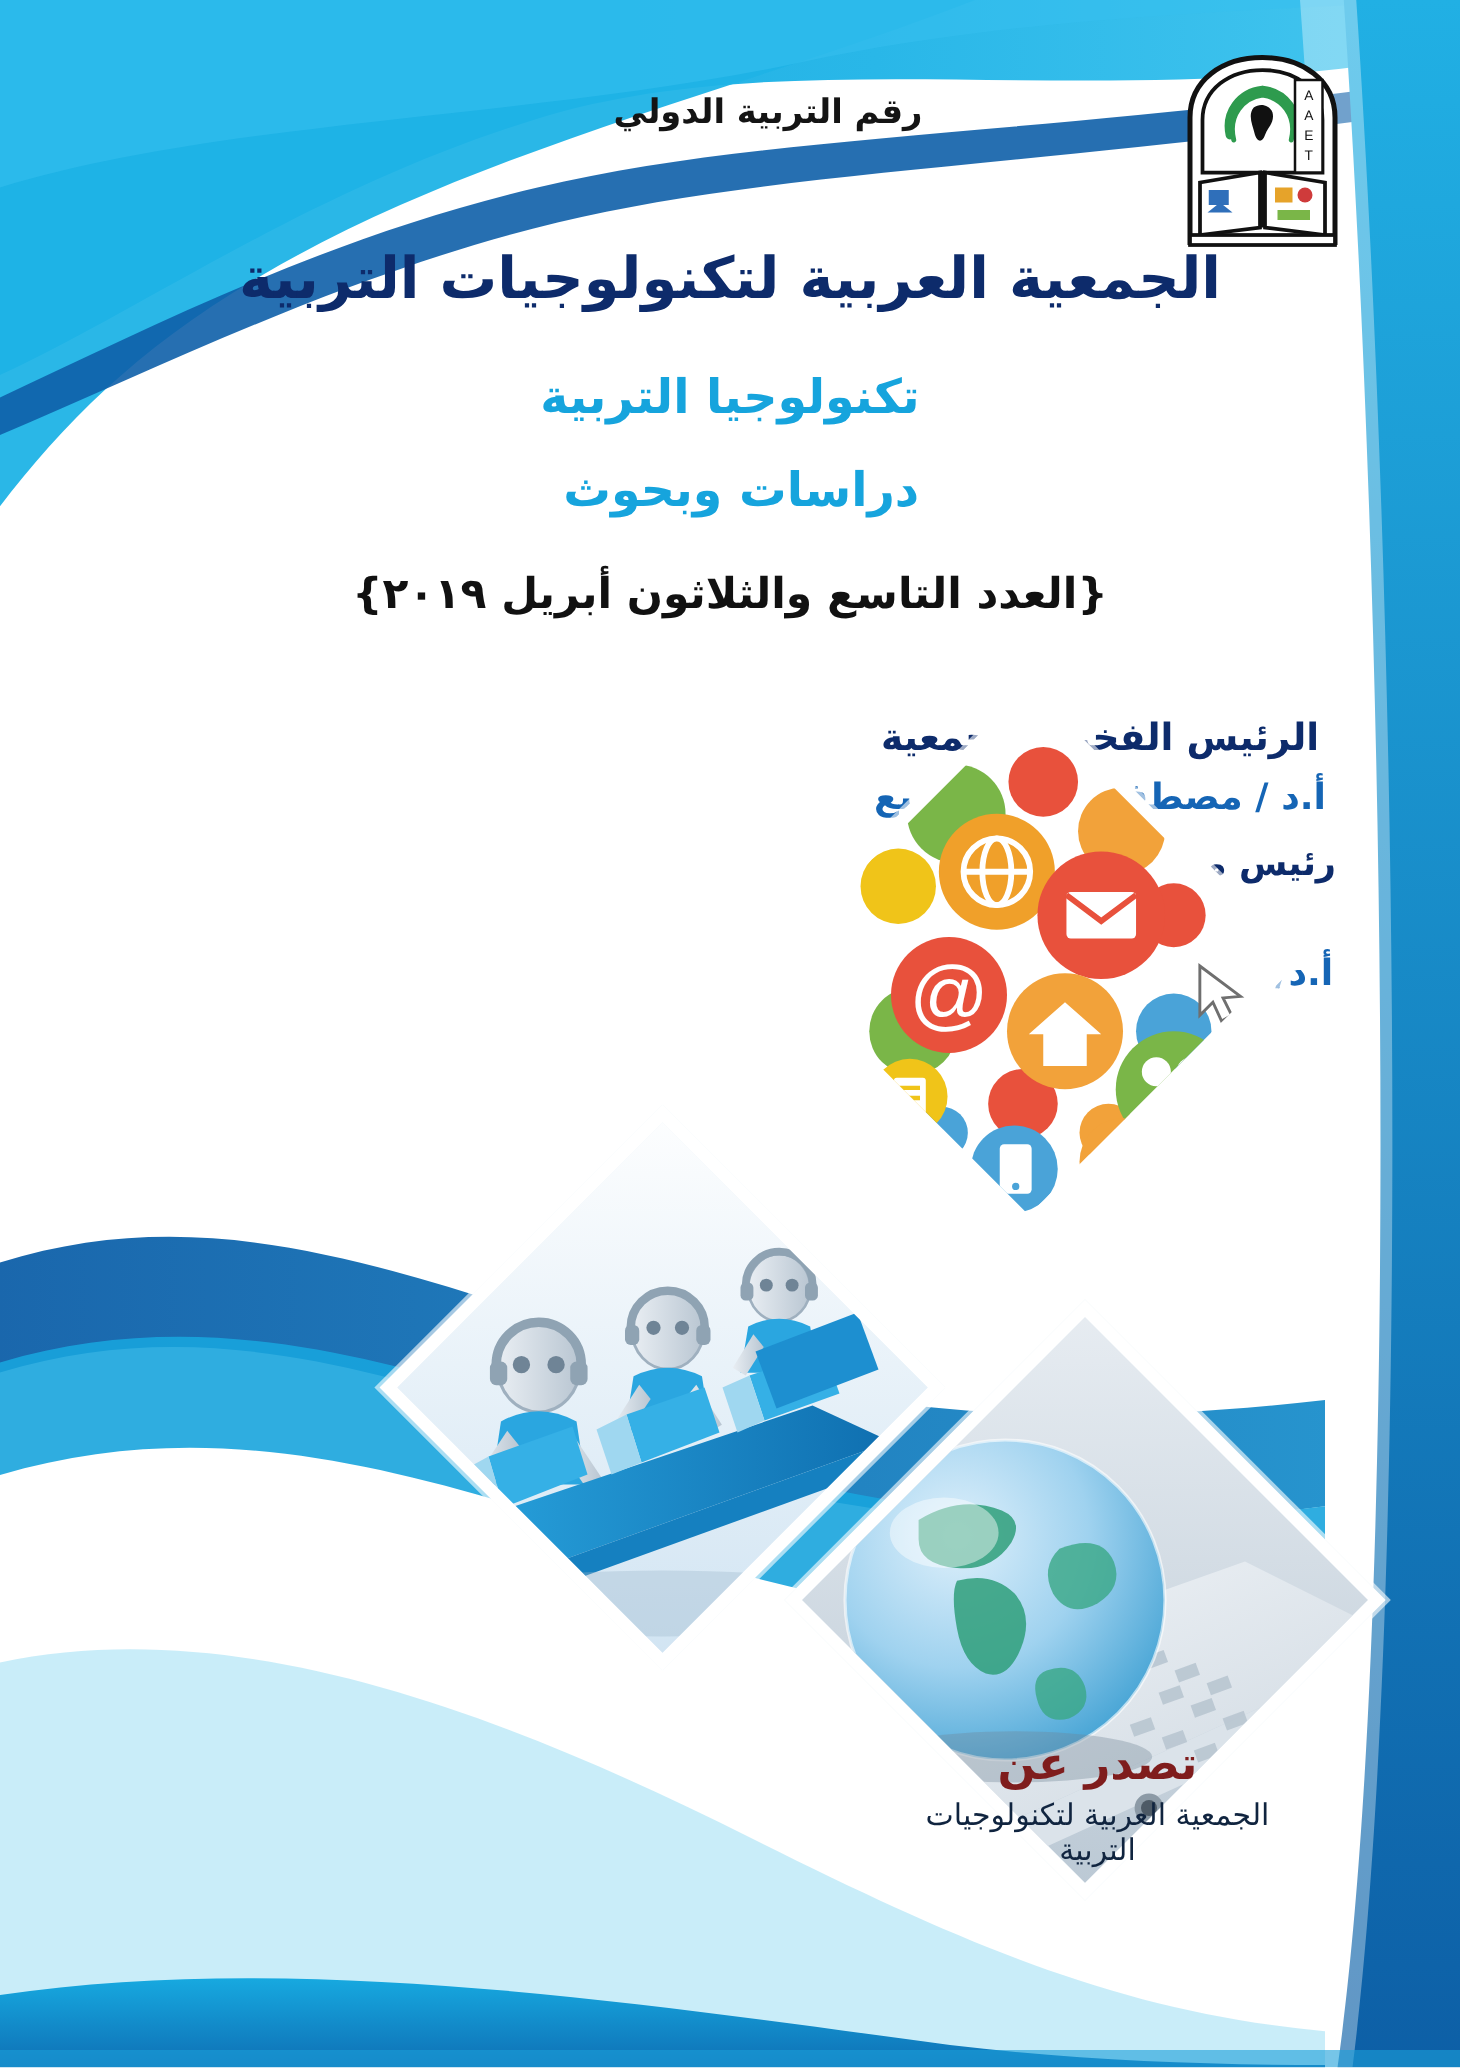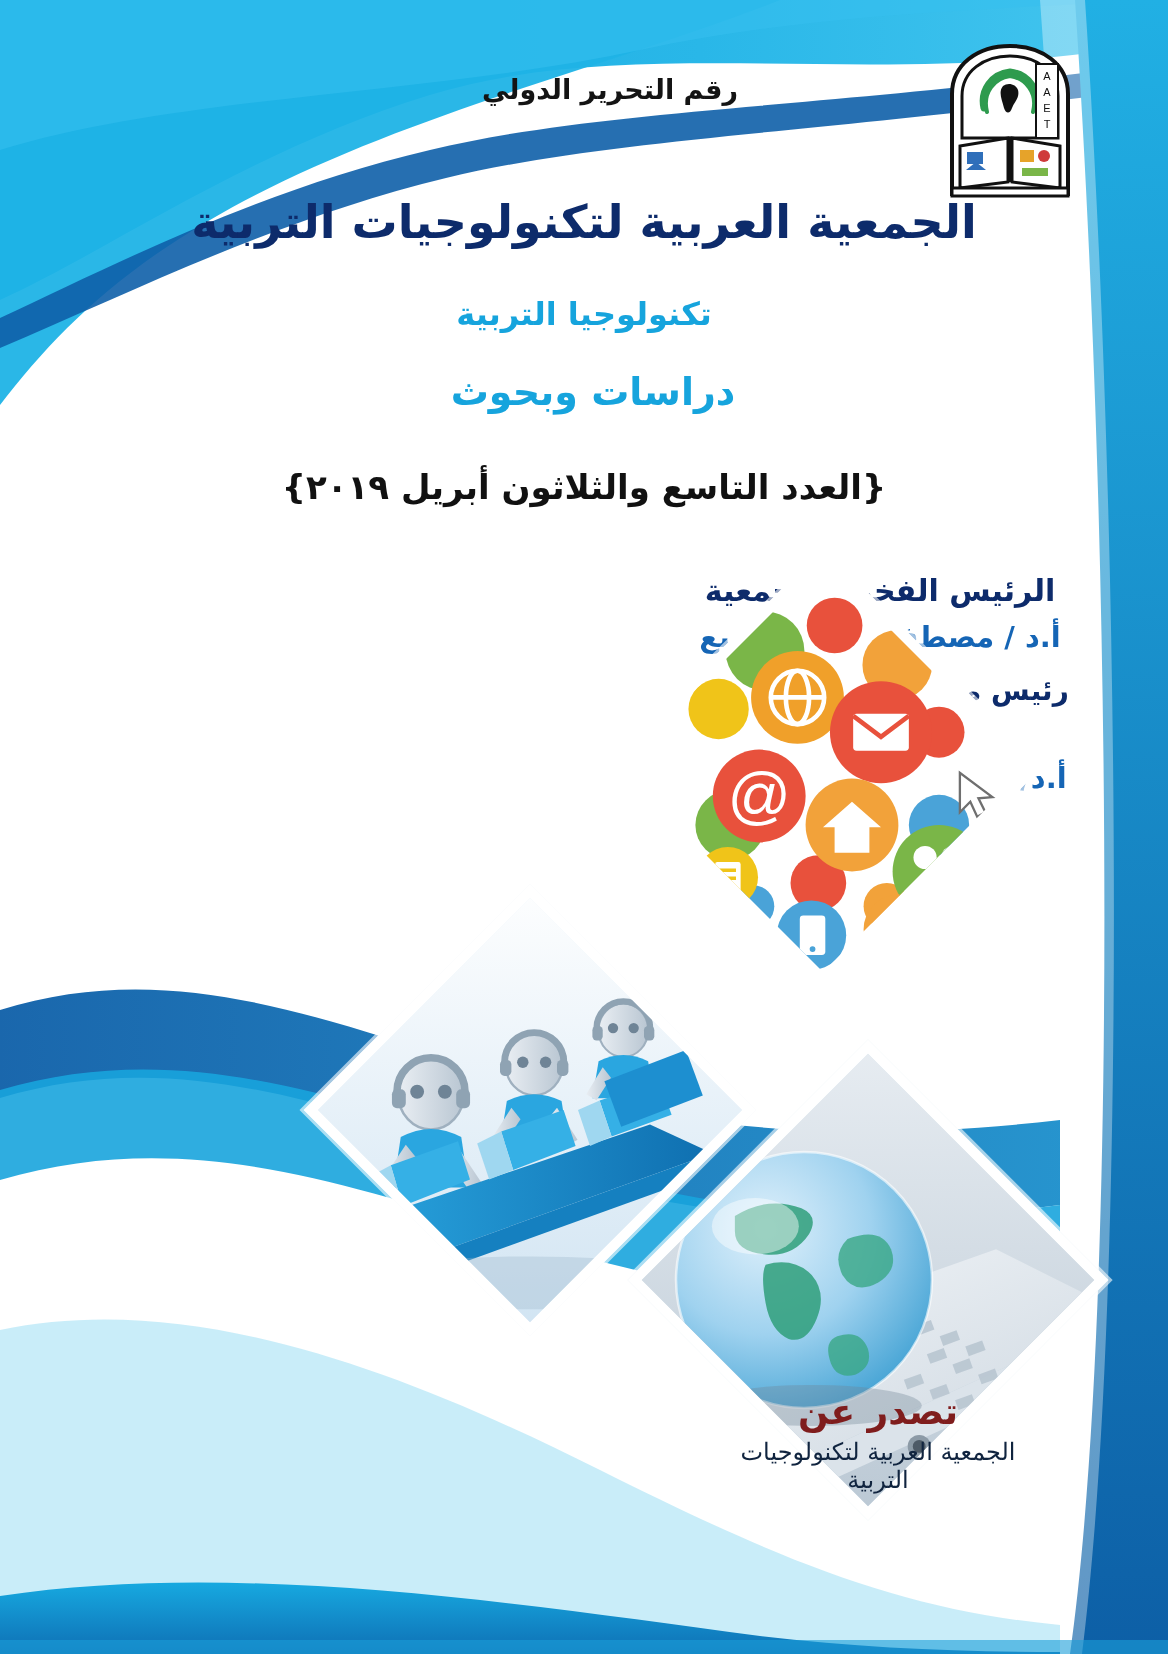--- a/index.html
+++ b/index.html
@@ -51,34 +51,34 @@
     position:absolute;top:195px;left:0;right:0;
     text-align:center;
     font-size:46px;font-weight:700;
     color:#0d2b6b;
     font-family:"DejaVu Sans", sans-serif;
     letter-spacing:-1px;
   }
   .sub-title1{
     position:absolute;top:295px;left:0;right:0;
     text-align:center;
-    font-size:32px;font-weight:700;
+    font-size:38px;font-weight:700;
     color:#16a4dd;
     font-family:"DejaVu Sans", sans-serif;
   }
   .sub-title2{
     position:absolute;top:370px;left:0;right:0;
     text-align:center;
     font-size:38px;font-weight:700;
     color:#16a4dd;
     font-family:"DejaVu Sans", sans-serif;
     padding-left:18px;
   }
   .issue-line{
-    position:absolute;top:467px;left:0;right:0;
+    position:absolute;top:455px;left:0;right:0;
     text-align:center;
     font-size:34px;font-weight:700;
     color:#111111;
     font-family:"DejaVu Sans", sans-serif;
   }
 
   
   .credits{
     position:absolute;top:568px;right:78px;
     width:420px;
@@ -191,21 +191,21 @@
              L1060,1654 L0,1654 Z" fill="#ffffff"></path>
     <path d="M0,1330 C190,1290 400,1370 600,1470 C780,1560 900,1610 1060,1625
              L1060,1654 L0,1654 Z" fill="#29b7e8" opacity="0.25"></path>
 
     <path d="M0,1596 C240,1560 520,1604 760,1636 C860,1648 960,1652 1060,1652
              L1060,1654 L0,1654 Z" fill="url(#gBottom)"></path>
     <rect x="0" y="1640" width="1168" height="14" fill="#1b9fd8" opacity="0.6"></rect>
   </svg>
 
   <div class="issn-block">
-    <div class="issn-line1">رقم التحرير الدولي</div>
+    <div class="issn-line1">رقم التربية الدولي</div>
   </div>
 
   <div class="logo">
     <svg viewBox="0 0 140 160" width="140" height="160">
 
       <path d="M12,52 C12,22 38,4 70,4 C102,4 128,22 128,52 L128,152 L12,152 Z" fill="#ffffff" stroke="#111111" stroke-width="4"></path>
 
       <path d="M22,54 C22,29 44,14 70,14 C96,14 118,29 118,54 L118,96 L22,96 Z" fill="#ffffff" stroke="#111111" stroke-width="3"></path>
 
       <path d="M44,66 C40,48 52,32 70,30 C88,32 100,48 96,66" fill="none" stroke="#2e9b4e" stroke-width="7" stroke-linecap="round"></path>

